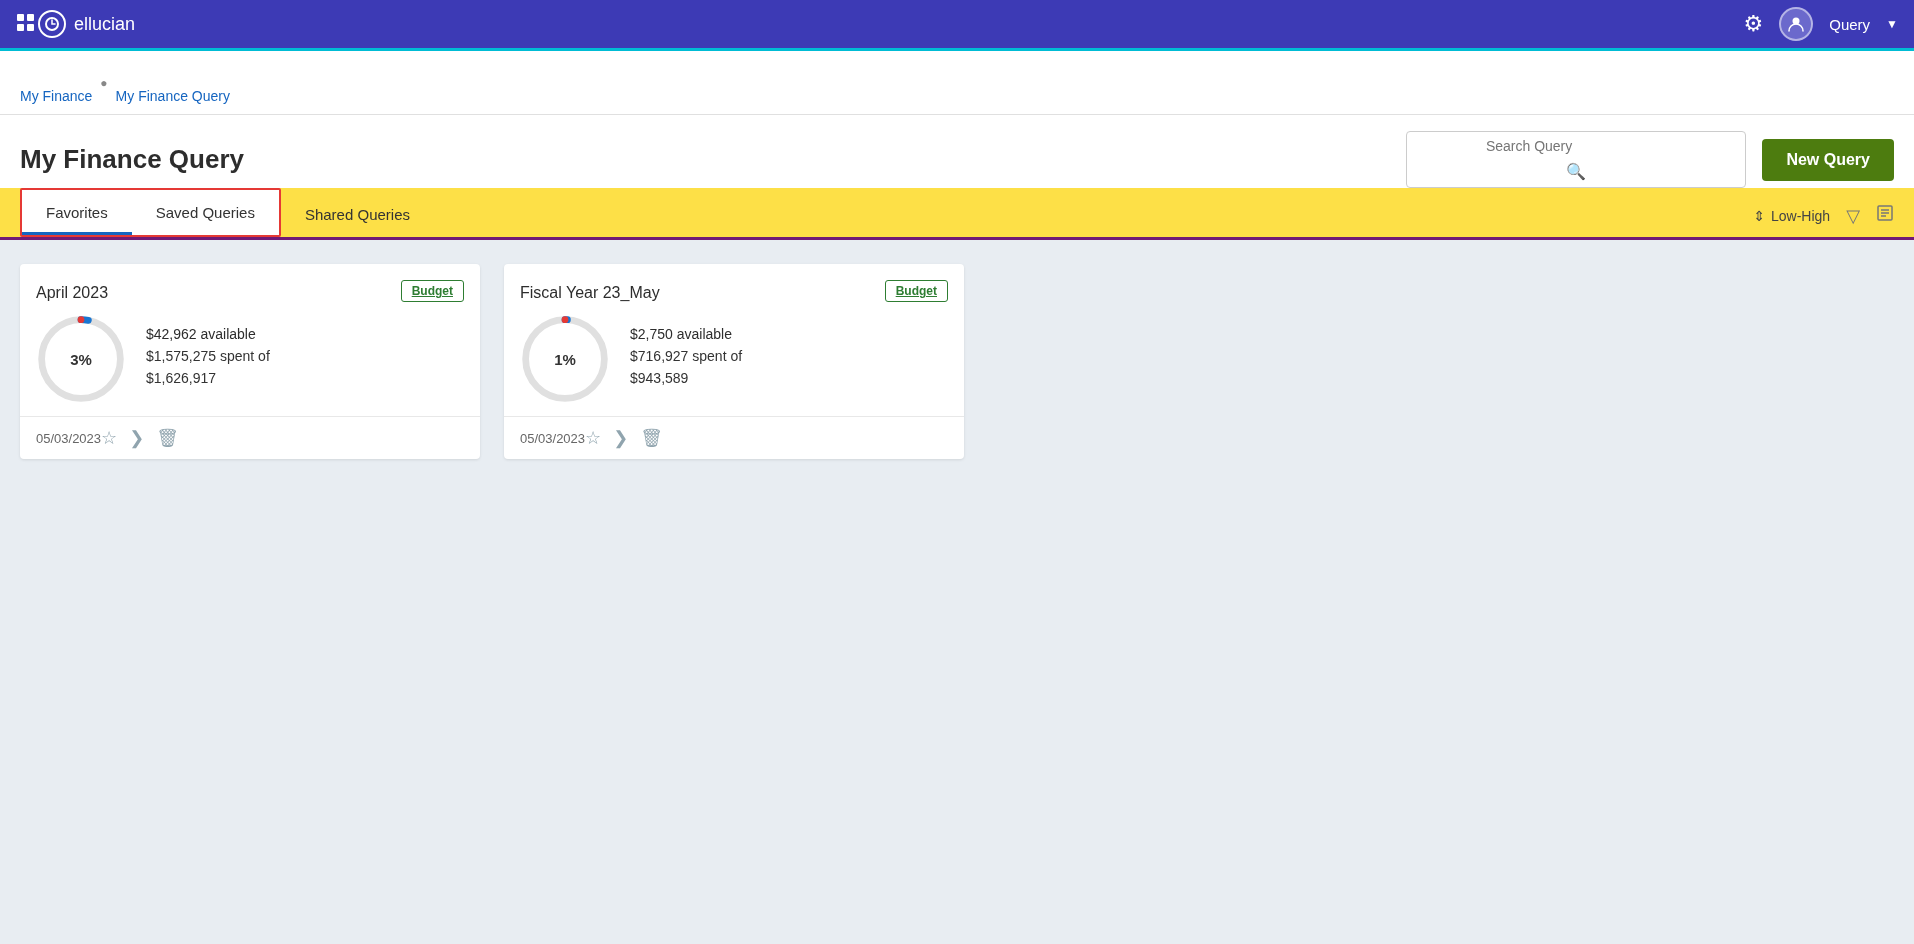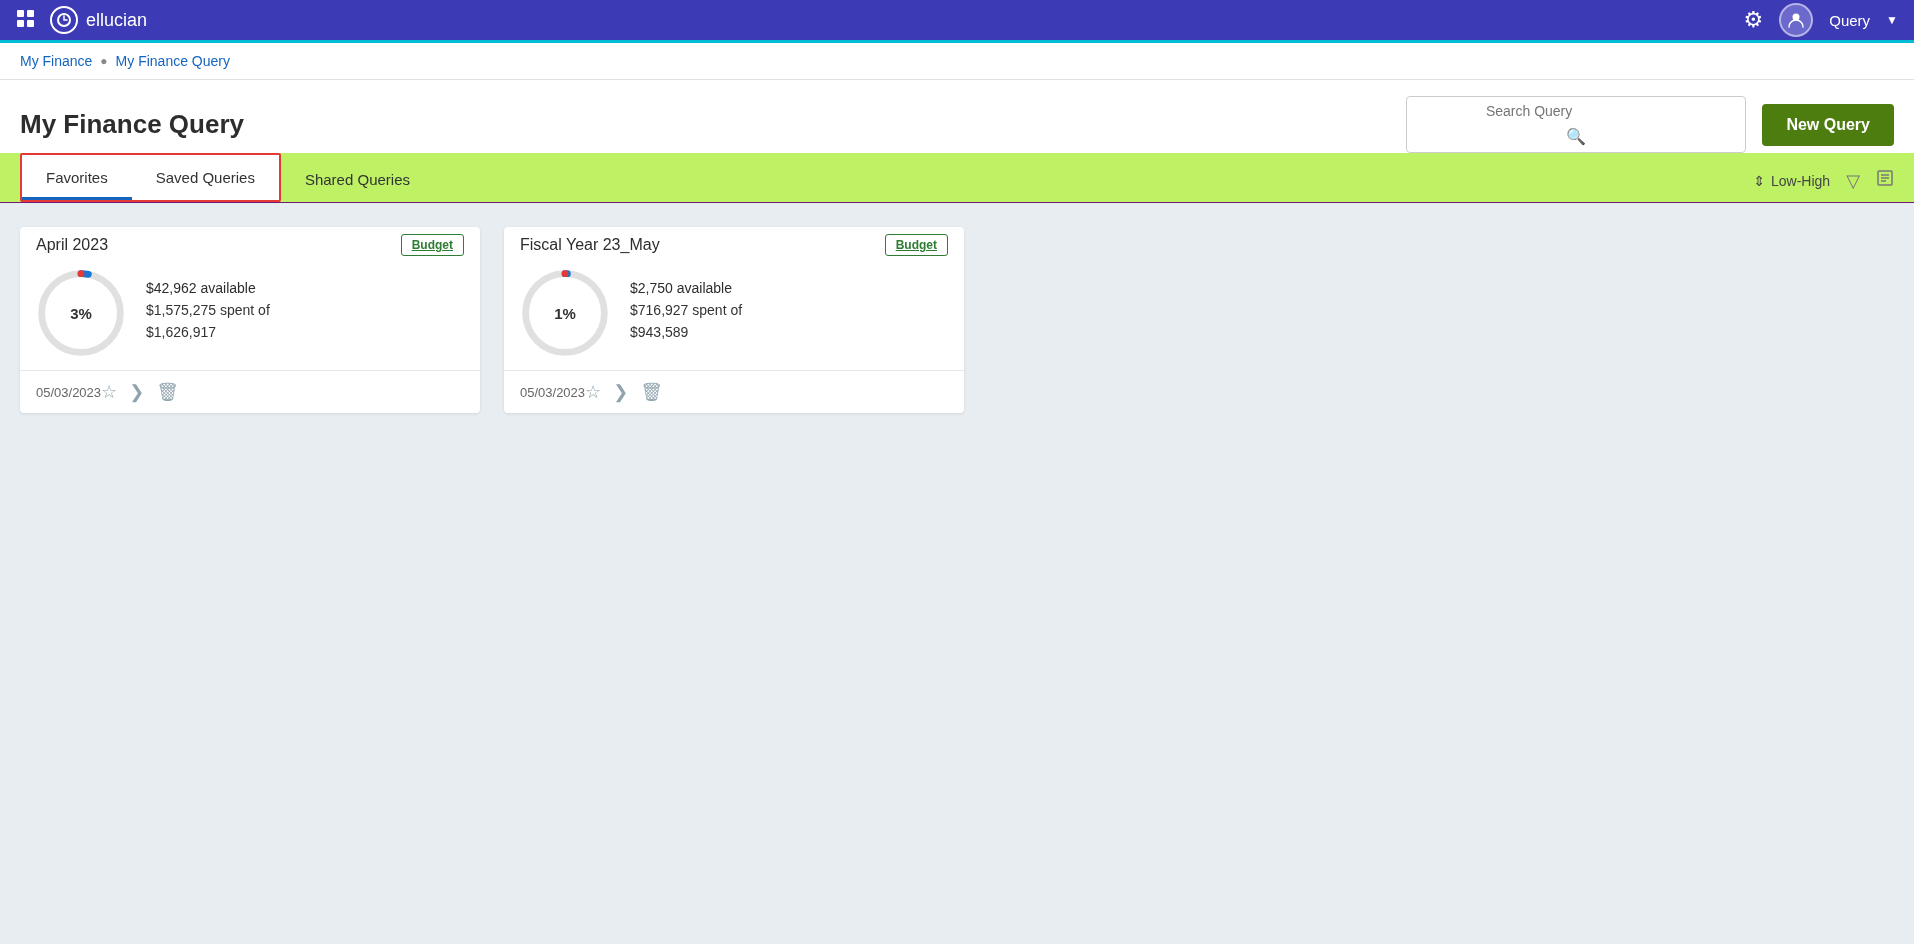--- a/index.html
+++ b/index.html
@@ -1,25 +1,24 @@
 <!DOCTYPE html>
 <html><head>
   <meta charset="utf-8">
   <style>
     * { box-sizing: border-box; margin: 0; padding: 0; }
     body { font-family: 'Segoe UI', Arial, sans-serif; background: #e8edf2; min-height: 944px; }
 
     
     .top-nav {
       background: #3d3ab5;
-      height: 40px;
+      height: 48px;
       display: flex;
       align-items: center;
       padding: 0 16px;
-      gap: 12px;
     }
     .nav-grid-icon {
       color: white;
       font-size: 20px;
       cursor: pointer;
       display: flex;
       align-items: center;
     }
     .nav-logo {
       display: flex;
@@ -80,20 +79,21 @@
       background: white;
       display: flex;
       align-items: center;
       gap: 8px;
       font-size: 14px;
       border-bottom: 1px solid #e0e0e0;
     }
     .breadcrumb a {
       color: #1565c0;
       text-decoration: none;
+      margin-top: 27px;
     }
     .breadcrumb-sep {
       color: #888;
       font-size: 12px;
     }
 
     
     .page-header {
       background: white;
       padding: 16px 20px 0 20px;
@@ -137,25 +137,25 @@
       padding: 12px 24px;
       border-radius: 4px;
       font-size: 16px;
       font-weight: 600;
       cursor: pointer;
       white-space: nowrap;
     }
 
     
     .tabs-bar {
-      background: #bef264;
+      background: #fde047;
       display: flex;
       align-items: flex-end;
       padding: 0 20px;
-      border-bottom: 1px solid #701a75;
+      border-bottom: 3px solid #701a75;
       justify-content: space-between;
     }
     .tabs-left {
       display: flex;
       border: 2px solid #e53935;
       border-radius: 2px;
       overflow: hidden;
     }
     .tab {
       padding: 14px 24px;
@@ -214,23 +214,23 @@
       gap: 24px;
     }
     .query-card {
       background: white;
       border-radius: 4px;
       width: 460px;
       box-shadow: 0 1px 3px rgba(0,0,0,0.1);
       overflow: hidden;
     }
     .card-header {
-      padding: 7px 16px 12px 16px;
-      display: flex;
-      align-items: center;
+      padding: 16px 16px 12px 16px;
+      display: flex;
+      align-items: flex-end;
       justify-content: space-between;
     }
     .card-title {
       font-size: 16px;
       font-weight: 500;
       color: #2d2d2d;
     }
     .budget-badge {
       background: white;
       border: 1.5px solid #2e7d32;

